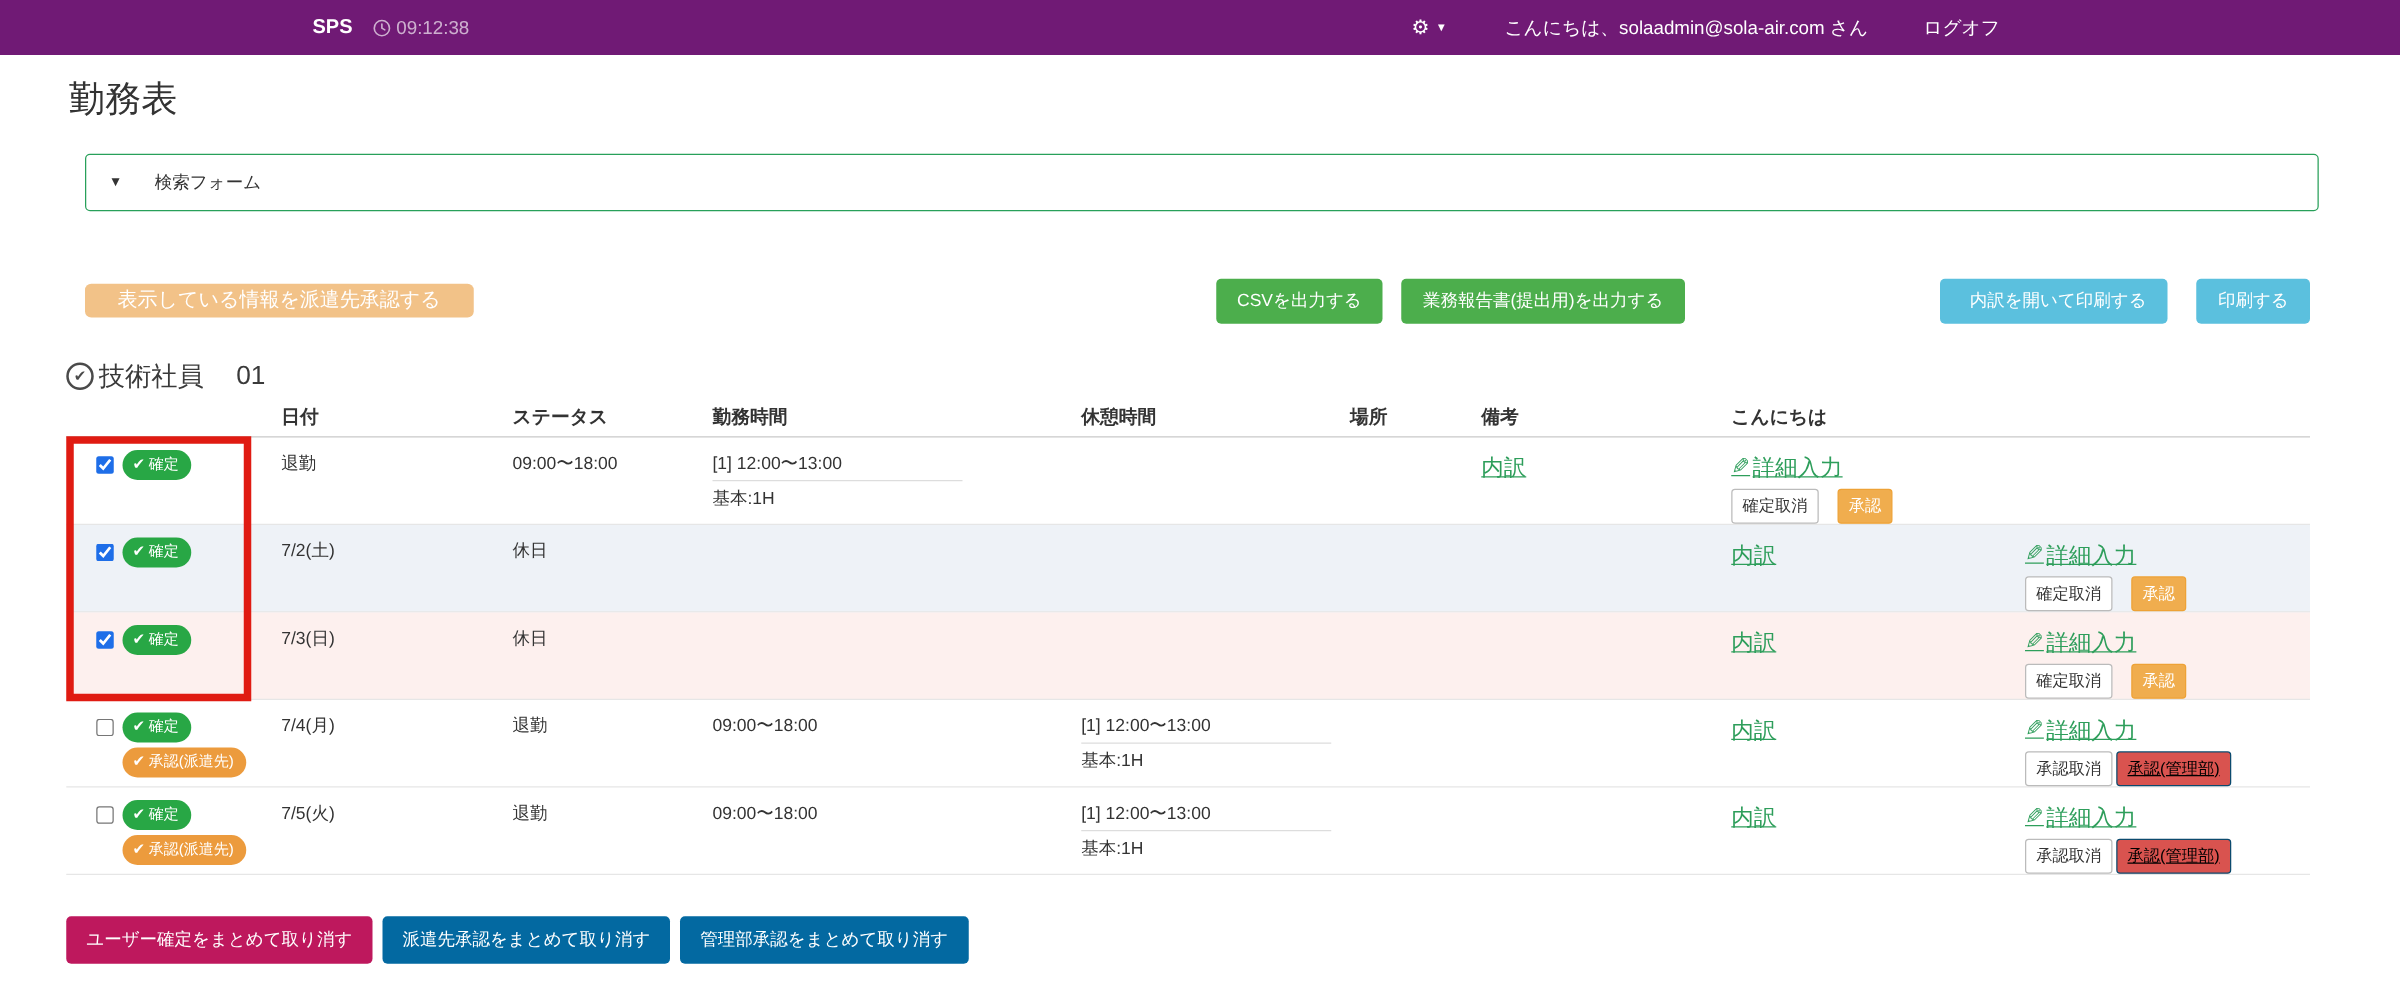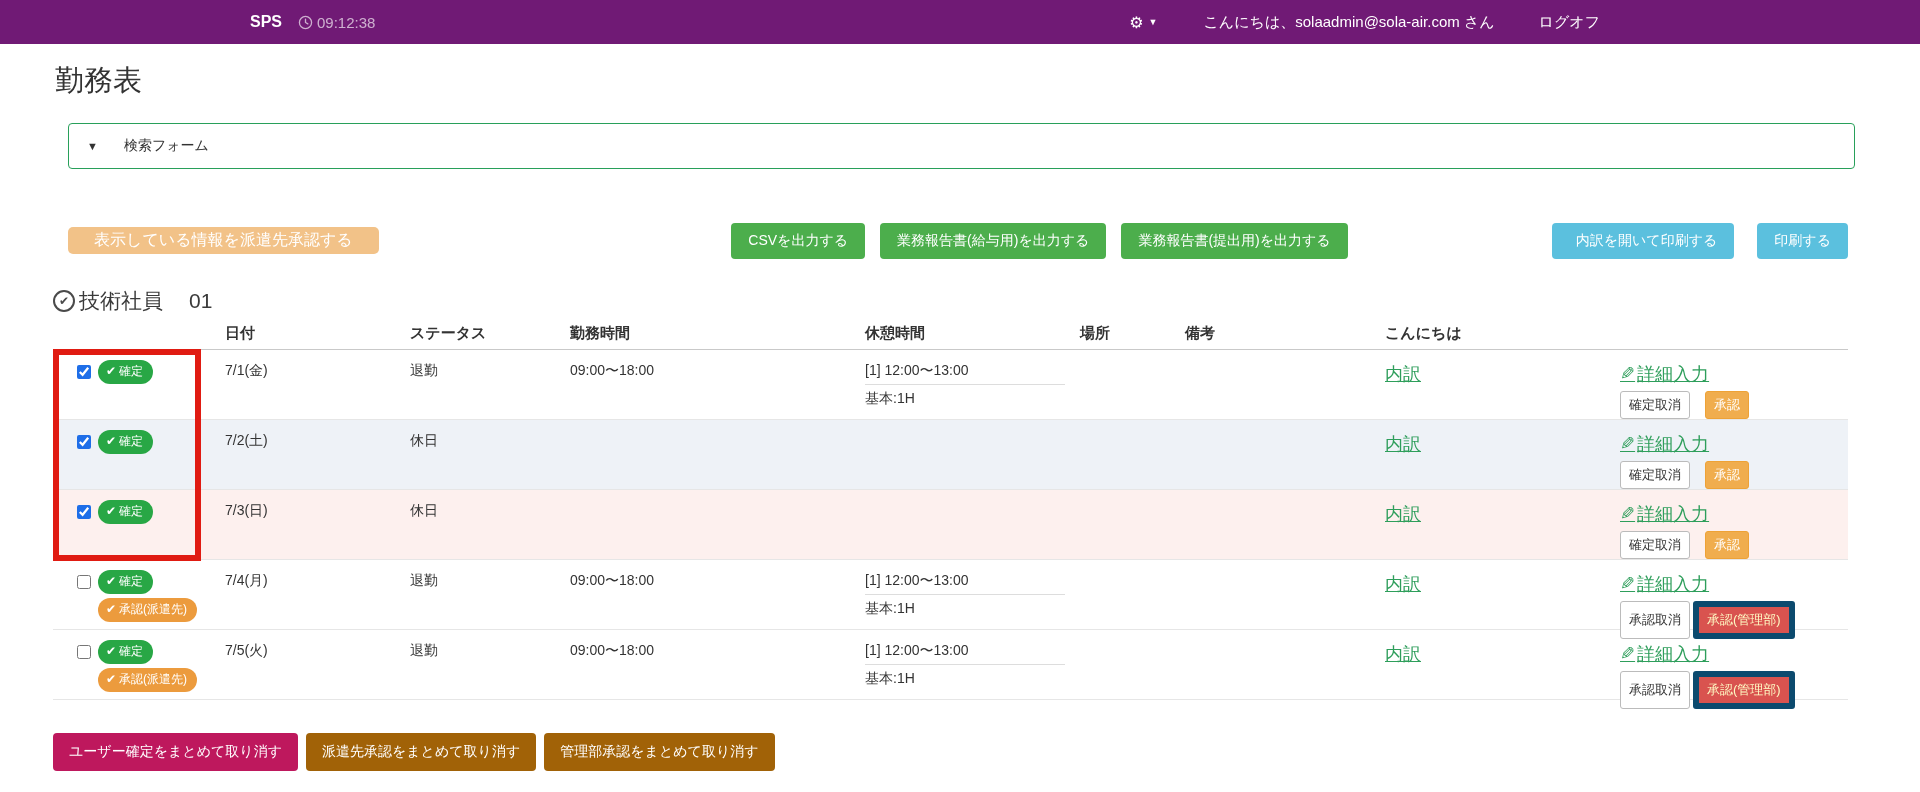--- a/index.html
+++ b/index.html
@@ -57,28 +57,28 @@
   .c-badges { display:flex; flex-direction:column; align-items:flex-start; padding-top:10px !important; }
   .break-line { width:200px; }
   .break-line.u { border-bottom:1px solid #ddd; padding-bottom:4px; margin-bottom:5px; }
   .glink { color:#2e9e5b; text-decoration:underline; cursor:pointer; font-size:18px; display:inline-flex; align-items:center; gap:2px; }
   .pencil { text-decoration:none; display:inline-block; transform:scaleX(-1); }
   .act { width:fit-content; margin-left:auto; margin-right:125px; display:flex; flex-direction:column; align-items:flex-start; gap:5px; padding-top:0; }
   .btn-row { display:flex; gap:3px; }
   .btn-sm { font-size:13px; padding:4px 8px; border-radius:3px; cursor:pointer; font-family:inherit; white-space:nowrap; }
   .btn-default { background:#fff; border:1px solid #bbb; color:#333; }
   .btn-warn { background:#f0ad4e; border:1px solid #eea236; color:#fff;margin-left:12px; }
-  .btn-danger-sm { background:#d9534f; border:6px solid #0c4a6e; color:#fef9c3; }
+  .btn-danger-sm { background:#d9534f; border:1px solid #0c4a6e; color:#000000;text-decoration:underline; }
 
   .red-box { position:absolute; left:0; top:-1px; width:148px; height:212px; border:6px solid #e01b12; pointer-events:none; z-index:5; }
 
   
   .footer-btns { margin-top:33px; display:flex; gap:8px; }
   .btn-red { background:#be185d; padding:10px 16px;font-family:Liberation Mono, monospace; }
-  .btn-red-light { background:#a16207; padding:10px 16px; }
+  .btn-red-light { background:#0369a1; padding:10px 16px; }
 </style>
 </head>
 <body>
 
 <nav class="navbar">
   <a class="brand">SPS</a>
   <span class="nav-time">
     <svg width="15" height="15" viewBox="0 0 16 16">
         <circle cx="8" cy="8" r="6.5" fill="none" stroke="rgba(255,255,255,0.65)" stroke-width="1.4"></circle>
         <path d="M8 4.5V8l2.5 1.5" fill="none" stroke="rgba(255,255,255,0.65)" stroke-width="1.4" stroke-linecap="round"></path>
@@ -99,21 +99,20 @@
   <h1 class="page-title">勤務表</h1>
 
   <div class="search-panel">
     <span class="caret">▼</span>
     <span class="label">検索フォーム</span>
   </div>
 
   <div class="toolbar">
     <button class="btn btn-orange-light">表示している情報を派遣先承認する</button>
     <button class="btn btn-green tb-csv">CSVを出力する</button>
-    <button class="btn btn-green tb-gap">業務報告書(給与用)を出力する</button>
     <button class="btn btn-green tb-gap">業務報告書(提出用)を出力する</button>
     <button class="btn btn-blue tb-blue1">内訳を開いて印刷する</button>
     <button class="btn btn-blue tb-blue2">印刷する</button>
   </div>
 
   <div class="section-header">
     <span class="circle-check">✔</span>
     <span>技術社員</span>
     <span class="emp-code">01</span>
   </div>
@@ -135,21 +134,20 @@
     <div class="red-box"></div>
 
     <div class="grid row">
       <div class="cell c-check"><input type="checkbox" checked="" style=""></div>
       <div class="cell c-badges">
         <span class="badge badge-green">
             <span>✔</span>
             <span>確定</span>
           </span>
       </div>
-      <div class="cell">7/1(金)</div>
       <div class="cell">退勤</div>
       <div class="cell">09:00〜18:00</div>
       <div class="cell">
         <div class="break-line u">[1] 12:00〜13:00</div>
         <div>基本:1H</div>
       </div>
       <div class="cell"></div>
       <div class="cell"></div>
       <div class="cell"><a class="glink">内訳</a></div>
       <div class="cell act">

